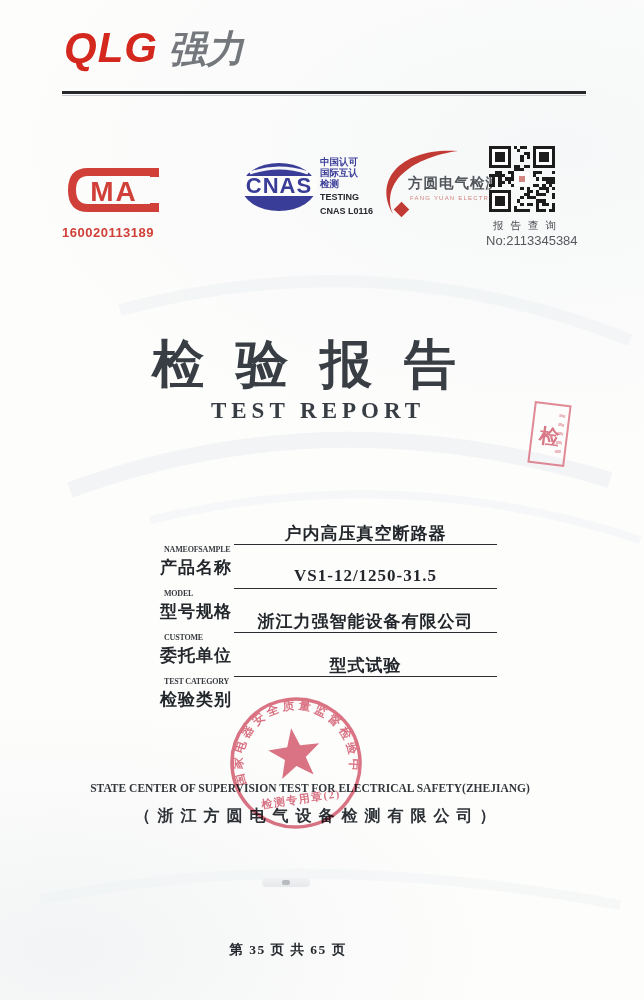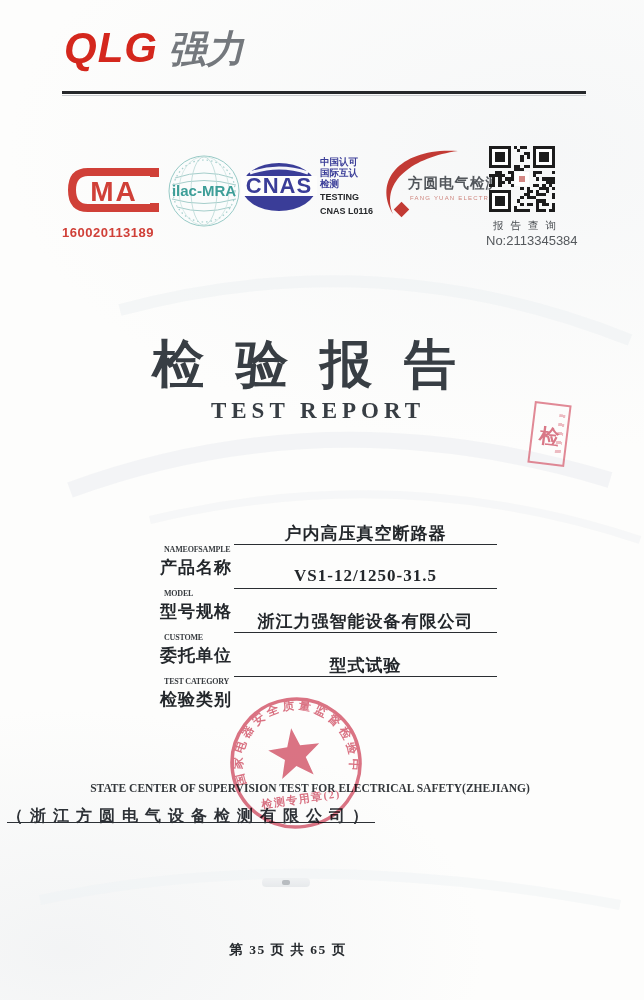--- a/index.html
+++ b/index.html
@@ -81,22 +81,22 @@
   
   .center-zh {
     position:absolute; left:0; top:749px; width:620px; text-align:center; z-index:2;
     font-size:25px; font-weight:700; color:#2d3136; letter-spacing:.5px; white-space:nowrap;
   }
   .center-en {
     position:absolute; left:0; top:782px; width:620px; text-align:center; z-index:2;
     font-size:11.5px; font-weight:700; color:#33373b; letter-spacing:0; white-space:nowrap;
   }
   .center-co {
-    position:absolute; left:0; top:806px; width:620px; z-index:2;
-    font-size:16px; font-weight:700; color:#2d3136; letter-spacing:7px; padding-left:7px; white-space:nowrap;text-decoration:underline;
+    position:absolute; left:0; top:806px; width:620px; text-align:center; z-index:2;
+    font-size:16px; font-weight:700; color:#2d3136; letter-spacing:7px; padding-left:17px; white-space:nowrap;
   }
 
   
   .artifact {
     position:absolute; left:262px; top:878px; width:48px; height:9px; z-index:1;
     background:linear-gradient(to bottom, #eef0f2, #e3e6e9); border-radius:4px; opacity:.8;
   }
   .artifact::after { content:""; position:absolute; left:20px; top:2px; width:8px; height:5px; background:#a9adb3; border-radius:2px; }
 
   
@@ -125,33 +125,20 @@
   <div class="mark cma">
     <svg width="104" height="58" viewBox="0 0 104 58">
       <path d="M92 11 H26 Q10 11 10 29 Q10 47 26 47 H92" stroke="#d04038" stroke-width="8" fill="none"></path>
       <rect x="88" y="7" width="9" height="9" fill="#d04038"></rect>
       <rect x="88" y="42" width="9" height="9" fill="#d04038"></rect>
       <text x="52" y="40" text-anchor="middle" font-family="Liberation Sans, sans-serif" font-size="28" font-weight="900" fill="#d04038" letter-spacing="2">MA</text>
     </svg>
     <div class="cma-number">160020113189</div>
   </div>
 
-  <div class="mark ilac">
-    <svg width="78" height="78" viewBox="0 0 78 78">
-      <circle cx="39" cy="39" r="35" fill="#fbfdfd" stroke="#6fb5b0" stroke-width=".8" opacity=".9"></circle>
-      <circle cx="39" cy="39" r="31" fill="none" stroke="#8ec4c0" stroke-width="1.2" stroke-dasharray="1.5 3" opacity=".8"></circle>
-      <path d="M10 26 Q39 16 68 26" stroke="#a5cecb" stroke-width="1" fill="none"></path>
-      <path d="M7 33 Q39 24 71 33" stroke="#a5cecb" stroke-width="1" fill="none"></path>
-      <path d="M7 47 Q39 56 71 47" stroke="#a5cecb" stroke-width="1" fill="none"></path>
-      <path d="M12 55 Q39 63 66 55" stroke="#a5cecb" stroke-width="1" fill="none"></path>
-      <ellipse cx="39" cy="39" rx="13" ry="34" fill="none" stroke="#b9d8d6" stroke-width="1" opacity=".8"></ellipse>
-      <ellipse cx="39" cy="39" rx="25" ry="34.5" fill="none" stroke="#c4dedc" stroke-width="1" opacity=".7"></ellipse>
-      <text x="39" y="44" text-anchor="middle" font-family="Liberation Sans, sans-serif" font-size="15" font-weight="700" fill="#3d9e98">ilac-MRA</text>
-    </svg>
-  </div>
 
   <div class="mark cnas-logo">
     <svg width="78" height="54" viewBox="0 0 78 54">
       <ellipse cx="39" cy="27" rx="37" ry="24" fill="#3a3d98"></ellipse>
       <path d="M10 13 Q39 3 68 13" stroke="#ffffff" stroke-width="3" fill="none" opacity=".95"></path>
       <rect x="1" y="16" width="76" height="20" fill="#fdfdfc"></rect>
       <text x="39" y="33" text-anchor="middle" font-family="Liberation Sans, sans-serif" font-size="22" font-weight="900" fill="#3a3d98" letter-spacing="1">CNAS</text>
     </svg>
   </div>
   <div class="mark cnas-text">

